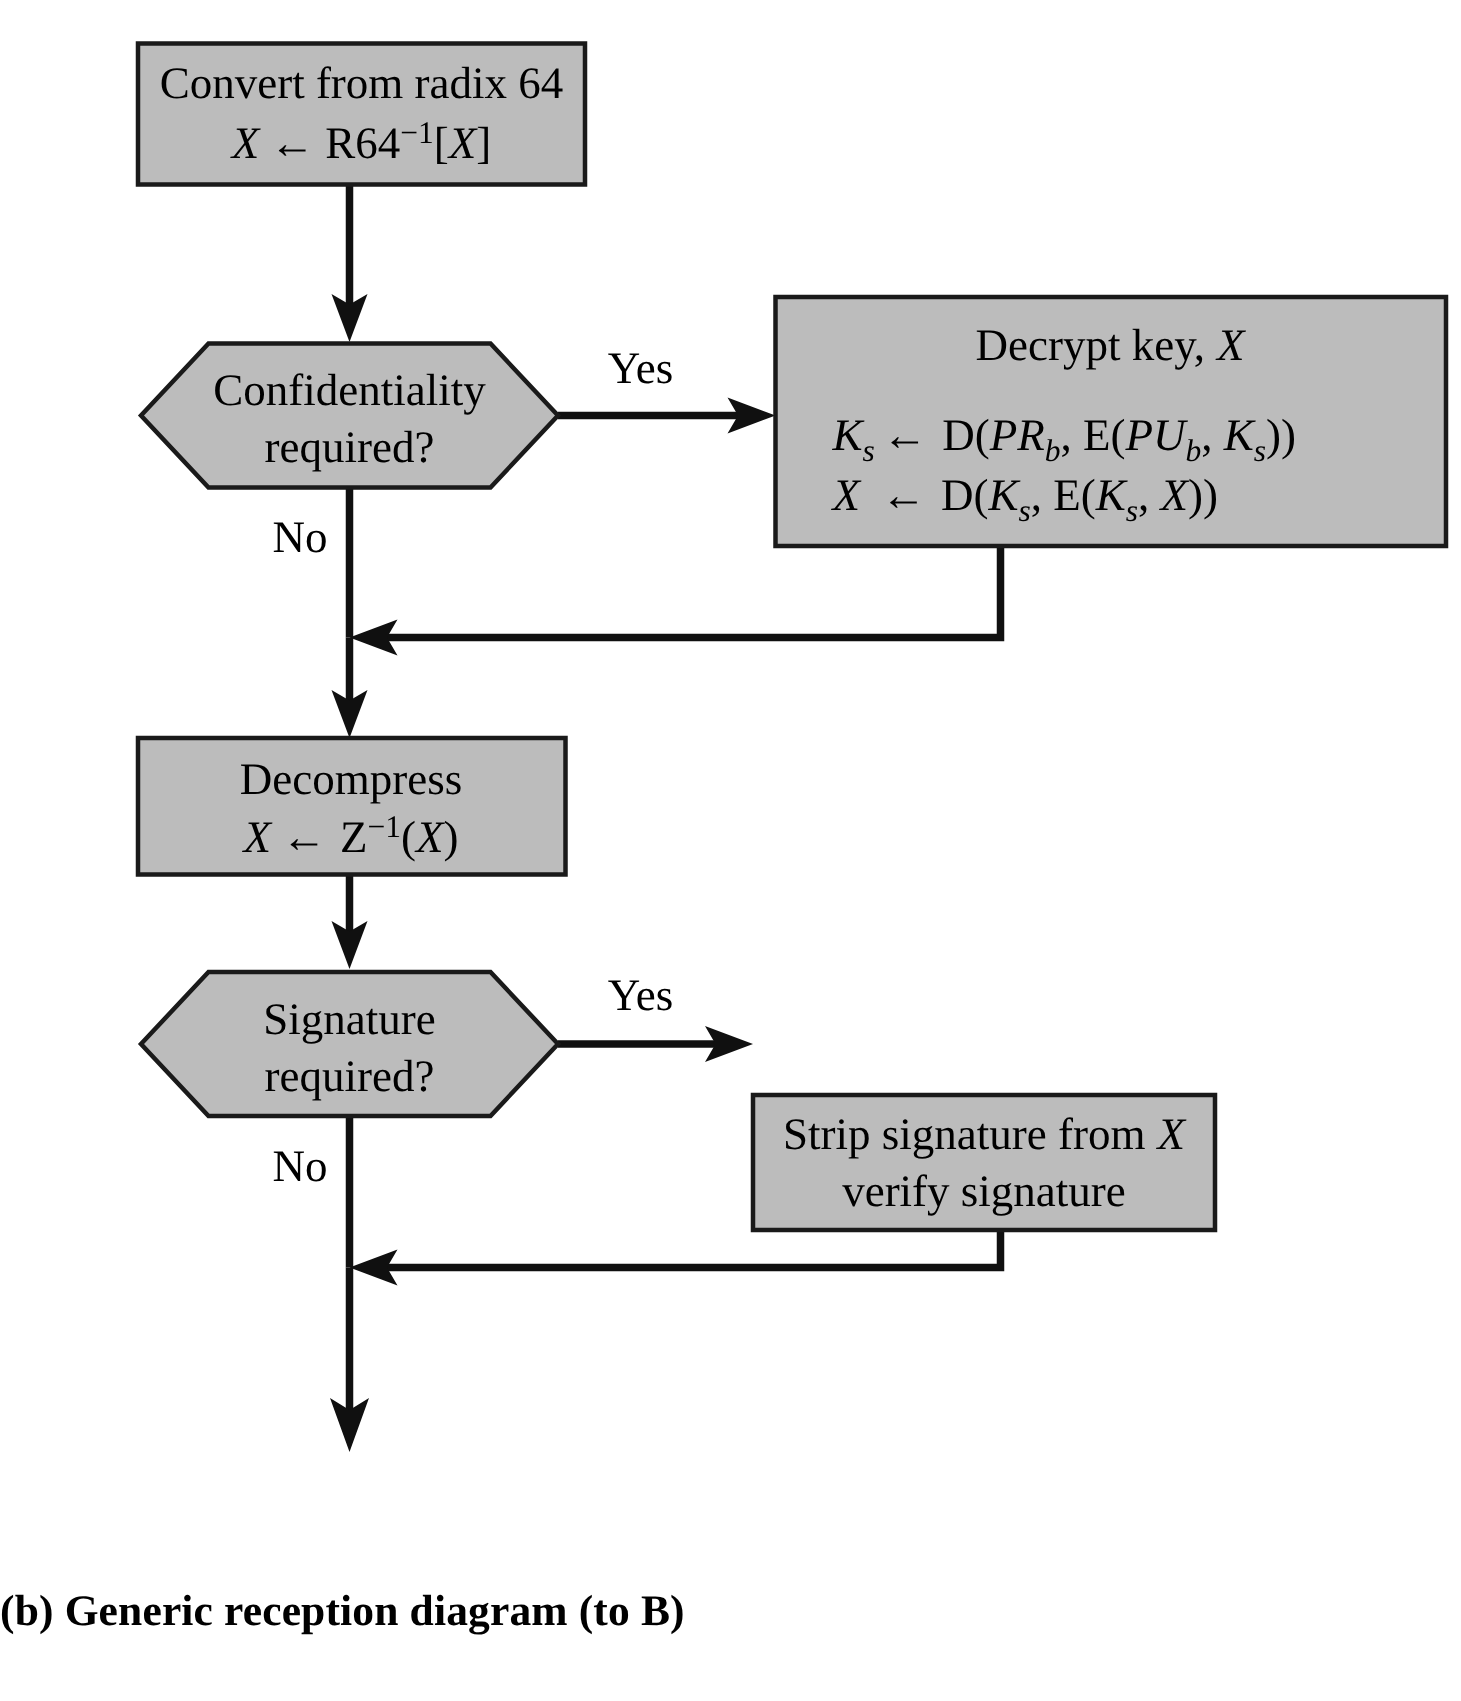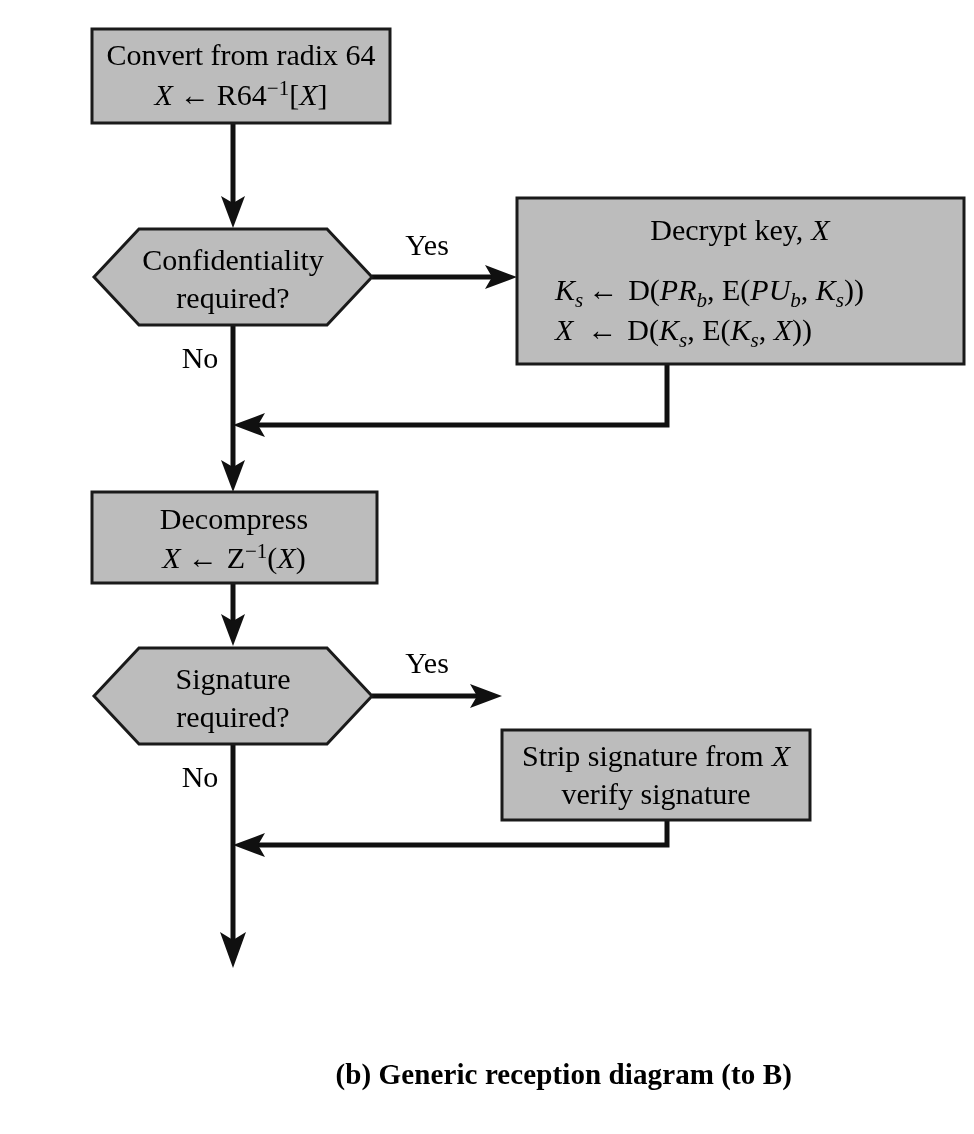--- a/index.html
+++ b/index.html
@@ -69,21 +69,21 @@
     font-style: italic;
   }
   .sup {
     font-size: 21px;
   }
   .caption {
     position: absolute;
     left: 0;
     top: 1058px;
     width: 792px;
-    text-align: right;
+    text-align: left;
     font-size: 29px;
     font-weight: bold;
     font-family: "Liberation Serif", "DejaVu Serif", serif;
     letter-spacing: 0.1px;
   }
 </style>
 </head>
 <body>
 
 <div id="figure-root">

